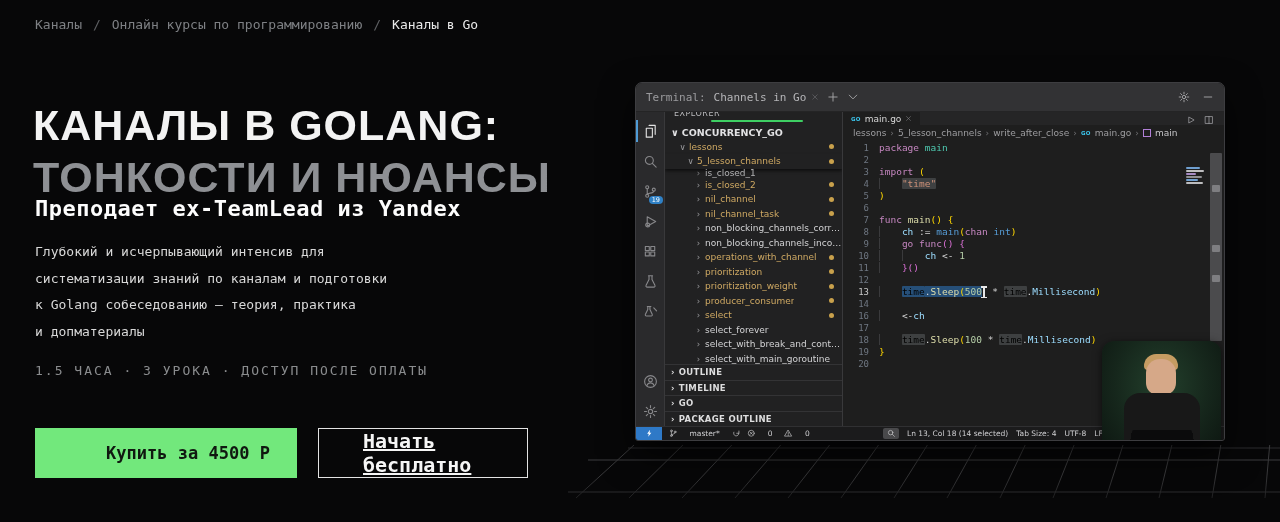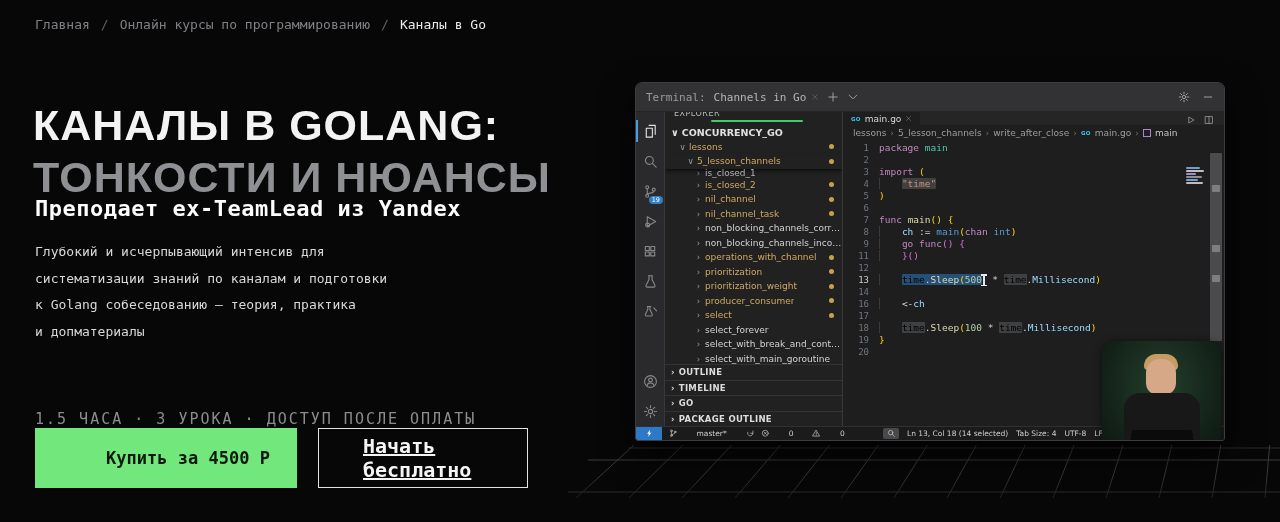--- a/index.html
+++ b/index.html
@@ -12,22 +12,22 @@
   .breadcrumb .sep{color:#5f6164;}
   .breadcrumb .bc-current{color:#e9e9e9;}
   .breadcrumb .bc-link{cursor:pointer;}
   .hero-title{left:33px;top:70px;font-family:"Liberation Sans",sans-serif;font-weight:bold;
               font-size:43px;line-height:52px;letter-spacing:1px;}
   .hero-title .t1{color:#f3f3f3;display:block;}
   .hero-title .t2{color:#8e9094;display:block;}
   .hero-sub{left:35px;top:196px;font-size:22px;font-weight:bold;color:#fdfdfd;letter-spacing:.5px;}
   .hero-desc{left:35px;top:239px;font-size:13px;line-height:26.5px;color:#d8d8d8;}
   .hero-desc span{display:block;}
-  .hero-meta{left:35px;top:363px;font-size:15px;color:#8a8c8e;letter-spacing:2px;margin-top:47px;}
-  .btn{top:428px;height:60px;display:flex;align-items:center;justify-content:center;
+  .hero-meta{left:35px;top:363px;font-size:13px;color:#8a8c8e;letter-spacing:2px;}
+  .btn{top:428px;height:50px;display:flex;align-items:center;justify-content:center;
        font-weight:bold;cursor:pointer;box-sizing:border-box;padding-left:44px;}
   .btn-buy{left:35px;width:262px;background:#72e87c;color:#101810;font-size:17px;}
   .btn-free{left:318px;width:210px;background:transparent;border:1px solid #e3e3e3;color:#f5f5f5;font-size:20px;text-decoration:underline;}
 
   
   .vscode{left:635px;top:82px;width:590px;height:359px;background:#1e1e1e;border:1px solid #3d3d40;
           border-radius:7px 7px 3px 3px;box-shadow:0 14px 34px rgba(0,0,0,.65);box-sizing:border-box;
           display:flex;flex-direction:column;overflow:hidden;font-family:"DejaVu Sans",sans-serif;}
   .titlebar{height:28px;background:#323234;border-bottom:1px solid #242425;display:flex;align-items:center;
             padding:0 10px;gap:8px;color:#9b9b9e;font-size:11px;flex:none;}
@@ -110,40 +110,40 @@
   .wc-head{position:absolute;left:44px;top:18px;width:30px;height:36px;border-radius:14px 14px 12px 12px;background:#d6a888;}
   .wc-hair{position:absolute;left:42px;top:13px;width:34px;height:16px;border-radius:12px 12px 4px 4px;background:#c59c62;}
   .wc-body{position:absolute;left:22px;top:52px;width:76px;height:50px;border-radius:16px 16px 0 0;background:#181818;}
   .wc-laptop{position:absolute;left:28px;top:88px;width:64px;height:26px;background:#0b0b0c;
              transform:perspective(60px) rotateX(18deg);border-radius:2px;}
 
   .statusbar{height:13px;flex:none;background:#1b1b1c;border-top:1px solid #303032;display:flex;align-items:center;
              font-size:7.5px;color:#cfcfd2;font-family:"DejaVu Sans",sans-serif;}
   .sb-remote{width:26px;height:13px;background:#2e79c7;color:#fff;display:flex;align-items:center;
              justify-content:center;cursor:pointer;flex:none;}
-  .sb-item{display:flex;align-items:center;gap:19px;margin-left:7px;cursor:pointer;white-space:nowrap;}
+  .sb-item{display:flex;align-items:center;gap:12px;margin-left:7px;cursor:pointer;white-space:nowrap;}
   .sb-icon{width:8.5px;height:8.5px;display:inline-block;}
   .sb-right{margin-left:auto;display:flex;align-items:center;gap:8px;padding-right:8px;}
   .sb-zoombox{width:16px;height:11px;background:#49494b;border-radius:2px;display:flex;align-items:center;
               justify-content:center;cursor:pointer;}
   .sb-right .sb-text{cursor:pointer;white-space:nowrap;}
 
   
   .gridfloor{left:568px;top:442px;width:712px;height:80px;}
   .gridfade{left:568px;top:442px;width:712px;height:80px;
             background:linear-gradient(180deg,rgba(7,7,8,0) 40%,rgba(7,7,8,.9) 95%);pointer-events:none;}
 
   [data-icon] svg{width:100%;height:100%;display:block;fill:none;stroke:currentColor;
                   stroke-width:1.2;stroke-linecap:round;stroke-linejoin:round;}
 </style>
 </head>
 <body>
 
 <nav class="abs breadcrumb">
-  <span class="bc-link">Главная</span>
+  <span class="bc-link">Каналы</span>
   <span class="sep">/</span>
   <span class="bc-link">Онлайн курсы по программированию</span>
   <span class="sep">/</span>
   <span class="bc-current">Каналы в Go</span>
 </nav>
 
 <h1 class="abs hero-title">
   <span class="t1">КАНАЛЫ В GOLANG:</span>
   <span class="t2">ТОНКОСТИ И НЮАНСЫ</span>
 </h1>
@@ -447,20 +447,21 @@
       <div class="code" id="code">
           <div class="cl"><span class="ln">1</span><span class="ct"><span class="tk-kw">package</span><span class="tk-pl"> </span><span class="tk-pk">main</span></span></div>
           <div class="cl"><span class="ln">2</span><span class="ct"></span></div>
           <div class="cl"><span class="ln">3</span><span class="ct"><span class="tk-kw">import</span><span class="tk-pl"> </span><span class="tk-b1">(</span></span></div>
           <div class="cl"><span class="ln">4</span><span class="ct"><span class="tk-ig">    </span><span class="tk-st tk-hl">"time"</span></span></div>
           <div class="cl"><span class="ln">5</span><span class="ct"><span class="tk-b1">)</span></span></div>
           <div class="cl"><span class="ln">6</span><span class="ct"></span></div>
           <div class="cl"><span class="ln">7</span><span class="ct"><span class="tk-kw">func</span><span class="tk-pl"> </span><span class="tk-fn">main</span><span class="tk-b1">()</span><span class="tk-pl"> </span><span class="tk-b1">{</span></span></div>
           <div class="cl"><span class="ln">8</span><span class="ct"><span class="tk-ig">    </span><span class="tk-vr">ch</span><span class="tk-pl"> := </span><span class="tk-ty">main</span><span class="tk-b1">(</span><span class="tk-kw">chan</span><span class="tk-pl"> </span><span class="tk-ty">int</span><span class="tk-b1">)</span></span></div>
           <div class="cl"><span class="ln">9</span><span class="ct"><span class="tk-ig">    </span><span class="tk-kw">go</span><span class="tk-pl"> </span><span class="tk-kw">func</span><span class="tk-b2">()</span><span class="tk-pl"> </span><span class="tk-b2">{</span></span></div>
+          <div class="cl"><span class="ln">10</span><span class="ct"><span class="tk-ig">    </span><span class="tk-ig">    </span><span class="tk-vr">ch</span><span class="tk-pl"> &lt;- </span><span class="tk-nu">1</span></span></div>
           <div class="cl"><span class="ln">11</span><span class="ct"><span class="tk-ig">    </span><span class="tk-b2">}()</span></span></div>
           <div class="cl"><span class="ln">12</span><span class="ct"></span></div>
           <div class="cl active"><span class="ln">13</span><span class="ct"><span class="tk-ig">    </span><span class="tk-hl tk-sel">time</span><span class="tk-pl tk-sel">.</span><span class="tk-fn tk-sel">Sleep</span><span class="tk-b1 tk-sel">(</span><span class="tk-nu tk-sel">500</span><span class="ibeam"></span><span class="tk-pl"> * </span><span class="tk-hl">time</span><span class="tk-pl">.</span><span class="tk-vr">Millisecond</span><span class="tk-b1">)</span></span></div>
           <div class="cl"><span class="ln">14</span><span class="ct"></span></div>
           <div class="cl"><span class="ln">16</span><span class="ct"><span class="tk-ig">    </span><span class="tk-pl">&lt;-</span><span class="tk-vr">ch</span></span></div>
           <div class="cl"><span class="ln">17</span><span class="ct"></span></div>
           <div class="cl"><span class="ln">18</span><span class="ct"><span class="tk-ig">    </span><span class="tk-hl">time</span><span class="tk-pl">.</span><span class="tk-fn">Sleep</span><span class="tk-b1">(</span><span class="tk-nu">100</span><span class="tk-pl"> * </span><span class="tk-hl">time</span><span class="tk-pl">.</span><span class="tk-vr">Millisecond</span><span class="tk-b1">)</span></span></div>
           <div class="cl"><span class="ln">19</span><span class="ct"><span class="tk-b1">}</span></span></div>
           <div class="cl"><span class="ln">20</span><span class="ct"></span></div>
         </div>

